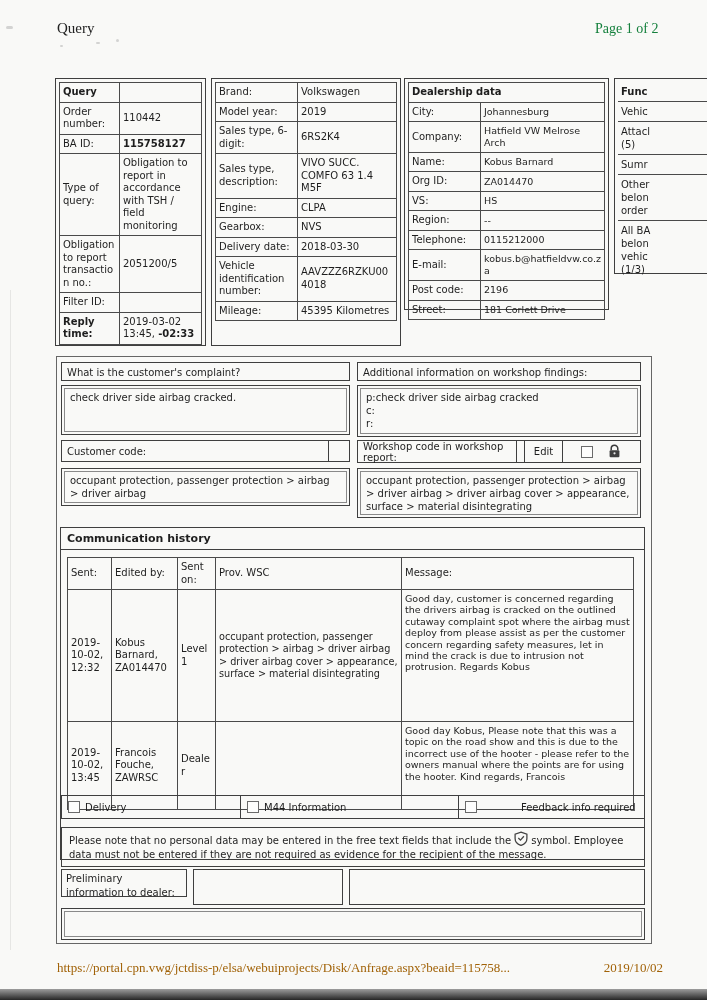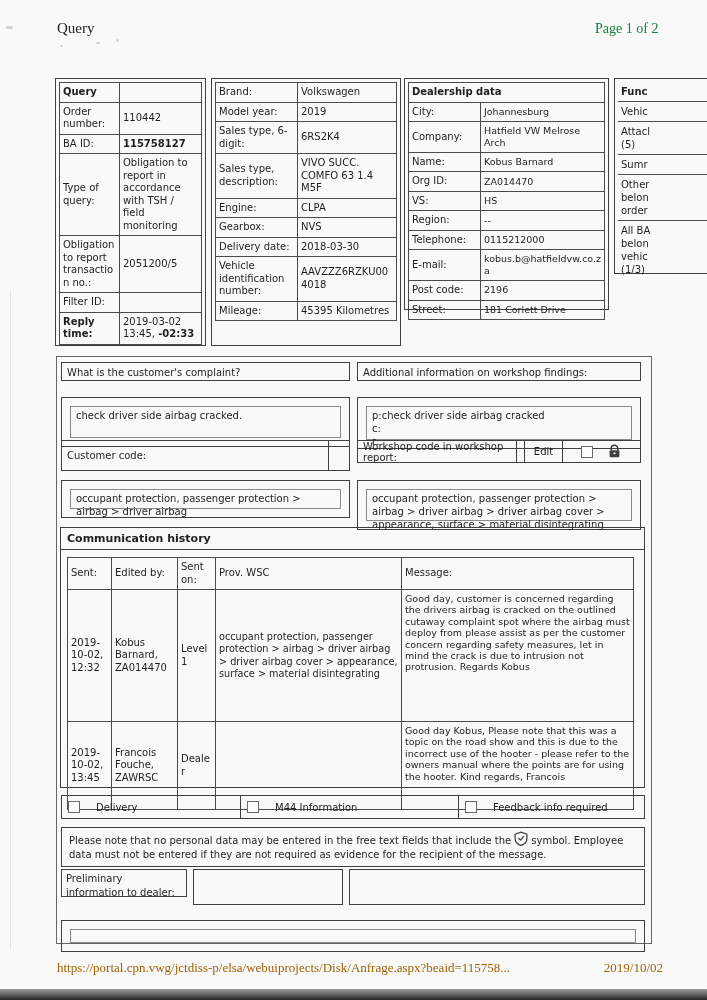--- a/index.html
+++ b/index.html
@@ -16,37 +16,37 @@
   .tbl td{border:1px solid #4a4a4a;font-size:10px;line-height:1.25;padding:3px 3px;vertical-align:middle;
           overflow-wrap:anywhere;}
   .b{font-weight:bold;}
   .ttl{font-size:10.5px;font-weight:bold;}
   .dealer-ttl{font-size:11.5px;font-weight:bold;padding:4px 3px;}
   .val-sm{font-size:9.3px;}
   .dealer .tbl td.val{font-size:9.5px;}
   
   .box{border:1px solid #3f3f3f;box-sizing:border-box;font-size:10px;}
   .lab-box{padding:4px 5px;display:flex;align-items:flex-start;}
-  .dbl{padding:8px;margin-top:12px;}
+  .dbl{padding:2px;}
   .dbl .inner{border:1px solid #8a8a8a;height:100%;box-sizing:border-box;padding:2px 5px;font-size:10px;line-height:1.3;}
   .pre{white-space:pre-line;}
   
   .bar{display:flex;align-items:stretch;}
   .bar .seg{border-left:1px solid #3f3f3f;display:flex;align-items:center;justify-content:center;box-sizing:border-box;}
   .bar .seg:first-child{border-left:none;}
   .chk{width:12px;height:12px;border:1px solid #6a6a6a;background:#fdfdfc;display:inline-block;box-sizing:border-box;}
   
   .comm-ttl{font-size:11px;font-weight:bold;padding:4px 6px;border-bottom:1px solid #3f3f3f;}
   .comm-tbl td{vertical-align:middle;}
   .comm-tbl td.c-msg{vertical-align:top;font-size:9.5px;line-height:1.2;}
   .comm-tbl td.c-prov{font-size:9.7px;}
   
   .func-item{border-bottom:1px solid #4a4a4a;font-size:10px;line-height:1.3;padding:3px 3px;}
   .func-item:last-child{border-bottom:none;}
-  .flag-lbl{font-size:10px;margin-left:16px;}
+  .flag-lbl{font-size:10px;margin-left:5px;}
   .note-text{font-size:10px;line-height:1.4;margin-top:40px;}
   .icon-inline{vertical-align:-2px;margin:0 3px;}
   
   .bottom-strip{left:0;top:989px;width:707px;height:11px;background:linear-gradient(#9d9d9d,#262626);}
   .scan-line{left:10px;top:290px;width:1px;height:660px;background:#e6e6e4;}
   .smudge{background:#9a9a9a;opacity:.4;border-radius:2px;}
 </style>
 </head>
 <body>
 
@@ -231,21 +231,21 @@
 
   <div class="abs box dbl" style="left:61px;top:385px;width:289px;height:50px;">
     <div class="inner">check driver side airbag cracked.</div>
   </div>
   <div class="abs box dbl" style="left:357px;top:385px;width:284px;height:52px;">
     <div class="inner pre">p:check driver side airbag cracked
 c:
 r:</div>
   </div>
 
-  <div class="abs box bar" style="left:61px;top:440px;width:289px;height:31px;">
+  <div class="abs box bar" style="left:61px;top:440px;width:289px;height:22px;">
     <div class="seg" style="flex:1;justify-content:flex-start;padding-left:5px;">
       <span>Customer code:</span>
     </div>
     <div class="seg" style="width:21px;"></div>
   </div>
 
   <div class="abs box bar" style="left:357px;top:440px;width:284px;height:23px;">
     <div class="seg" style="width:158px;justify-content:flex-start;padding-left:5px;">
       <span>Workshop code in workshop report:</span>
     </div>
@@ -263,21 +263,21 @@
     </div>
   </div>
 
   <div class="abs box dbl" style="left:61px;top:468px;width:289px;height:38px;">
     <div class="inner">occupant protection, passenger protection &gt; airbag &gt; driver airbag</div>
   </div>
   <div class="abs box dbl" style="left:357px;top:468px;width:284px;height:50px;">
     <div class="inner">occupant protection, passenger protection &gt; airbag &gt; driver airbag &gt; driver airbag cover &gt; appearance, surface &gt; material disintegrating</div>
   </div>
 
-  <div class="abs panel" style="left:60px;top:527px;width:585px;height:261px;padding:0;">
+  <div class="abs panel" style="left:60px;top:527px;width:585px;height:333px;padding:0;">
     <div class="comm-ttl">Communication history</div>
     <table class="tbl comm-tbl" style="width:567px;margin:7px 6px 0 6px;">
       <colgroup>
         <col style="width:44px">
           <col style="width:66px">
           <col style="width:38px">
           <col style="width:186px">
           <col>
       </colgroup>
       <tbody>
@@ -308,21 +308,21 @@
 
   <div class="abs box bar" style="left:61px;top:795px;width:584px;height:24px;">
     <div class="seg" style="width:178px;justify-content:flex-start;padding-left:6px;">
       <span class="chk"></span>
       <span class="flag-lbl">Delivery</span>
     </div>
     <div class="seg" style="width:218px;justify-content:flex-start;padding-left:6px;">
       <span class="chk"></span>
       <span class="flag-lbl">M44  Information</span>
     </div>
-    <div class="seg" style="flex:1;justify-content:flex-start;padding-left:6px;">
+    <div class="seg" style="flex:1;justify-content:flex-start;padding-left:6px;gap:39px;">
       <span class="chk"></span>
       <span class="flag-lbl">Feedback info required</span>
     </div>
   </div>
 
   <div class="abs box" style="left:61px;top:827px;width:584px;height:40px;padding:3px 7px;">
     <span class="note-text">
       <span>Please note that no personal data may be entered in the free text fields that include the</span><svg class="icon-inline" width="14" height="15" viewBox="0 0 13 14">
           <path d="M6.5 1L12 3v4c0 3.5-2.5 5.5-5.5 6.5C3.5 12.5 1 10.5 1 7V3z" fill="none" stroke="#444" stroke-width="1.2"></path>
           <path d="M4 6.5l2 2 3.2-3.6" fill="none" stroke="#444" stroke-width="1.2"></path>

